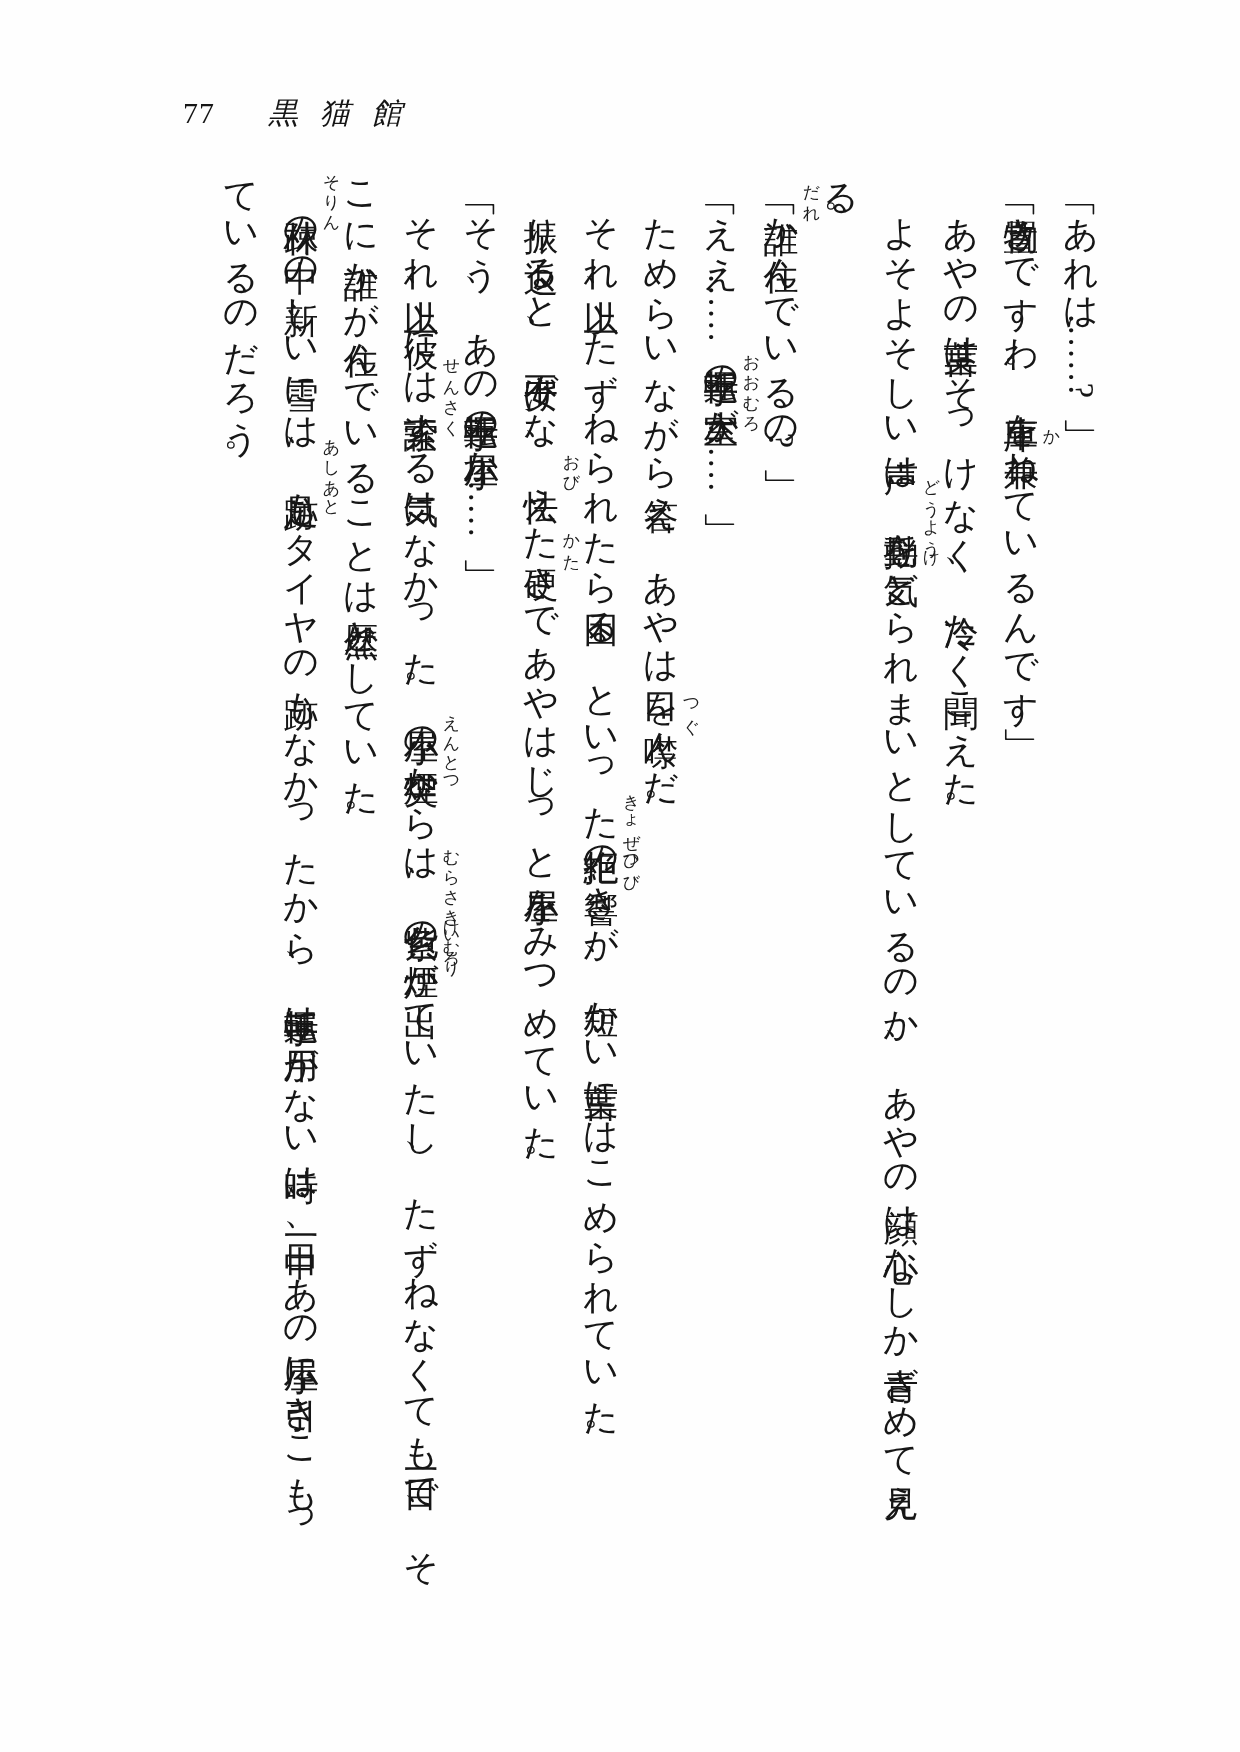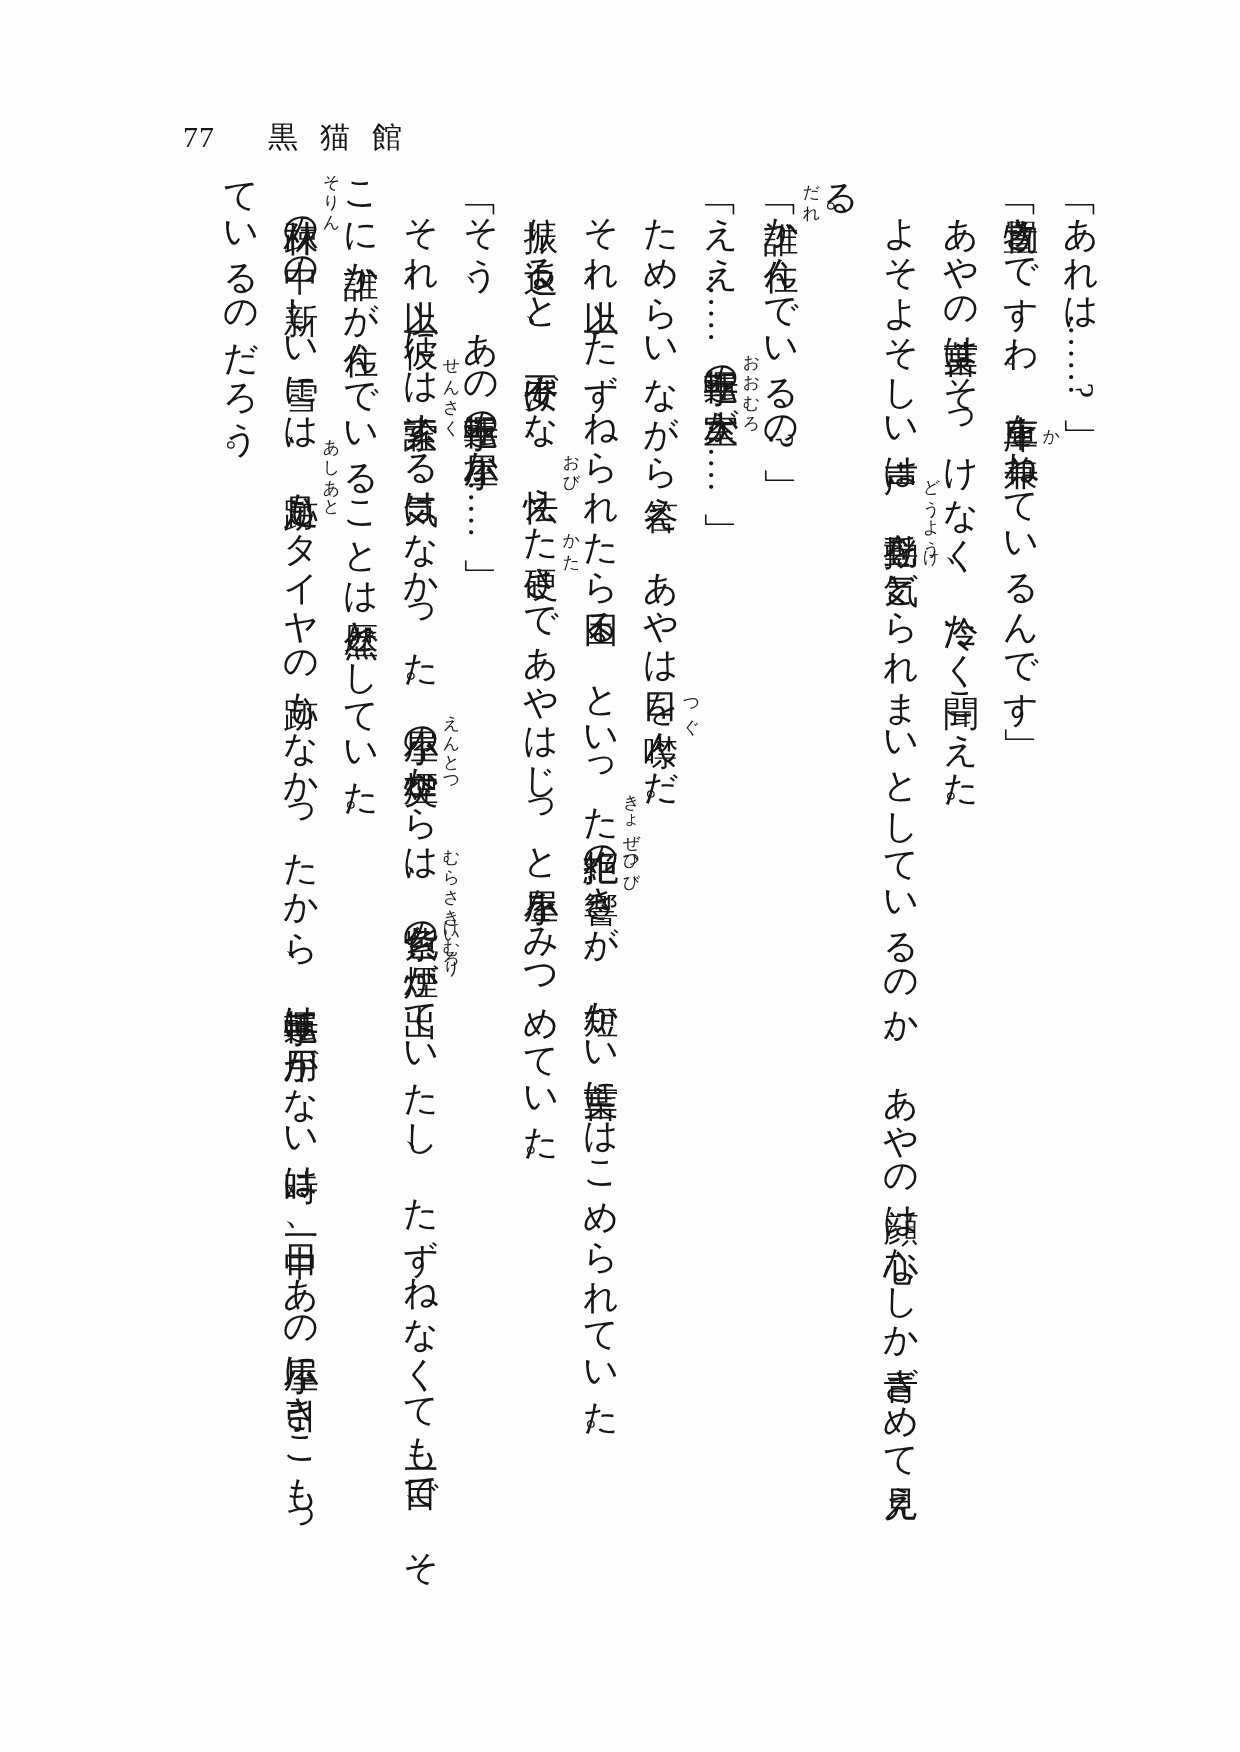--- a/index.html
+++ b/index.html
@@ -19,28 +19,28 @@
   
   .running-head {
     position: absolute;
     top: 97px;
     left: 183px;
     display: flex;
     align-items: flex-start;
     font-size: 30px;
     line-height: 32px;
     white-space: nowrap;
-    margin-top: 24px;
   }
   .pagenum {
     margin-right: 53px;
     letter-spacing: 1px;
   }
   .running-title {
     letter-spacing: 22px;
+    font-style: italic;
   }
   
   .text-area {
     position: absolute;
     top: 158px;
     right: 130px;
     width: 980px;
     height: 1412px;           
     writing-mode: vertical-rl;
     text-orientation: mixed;

